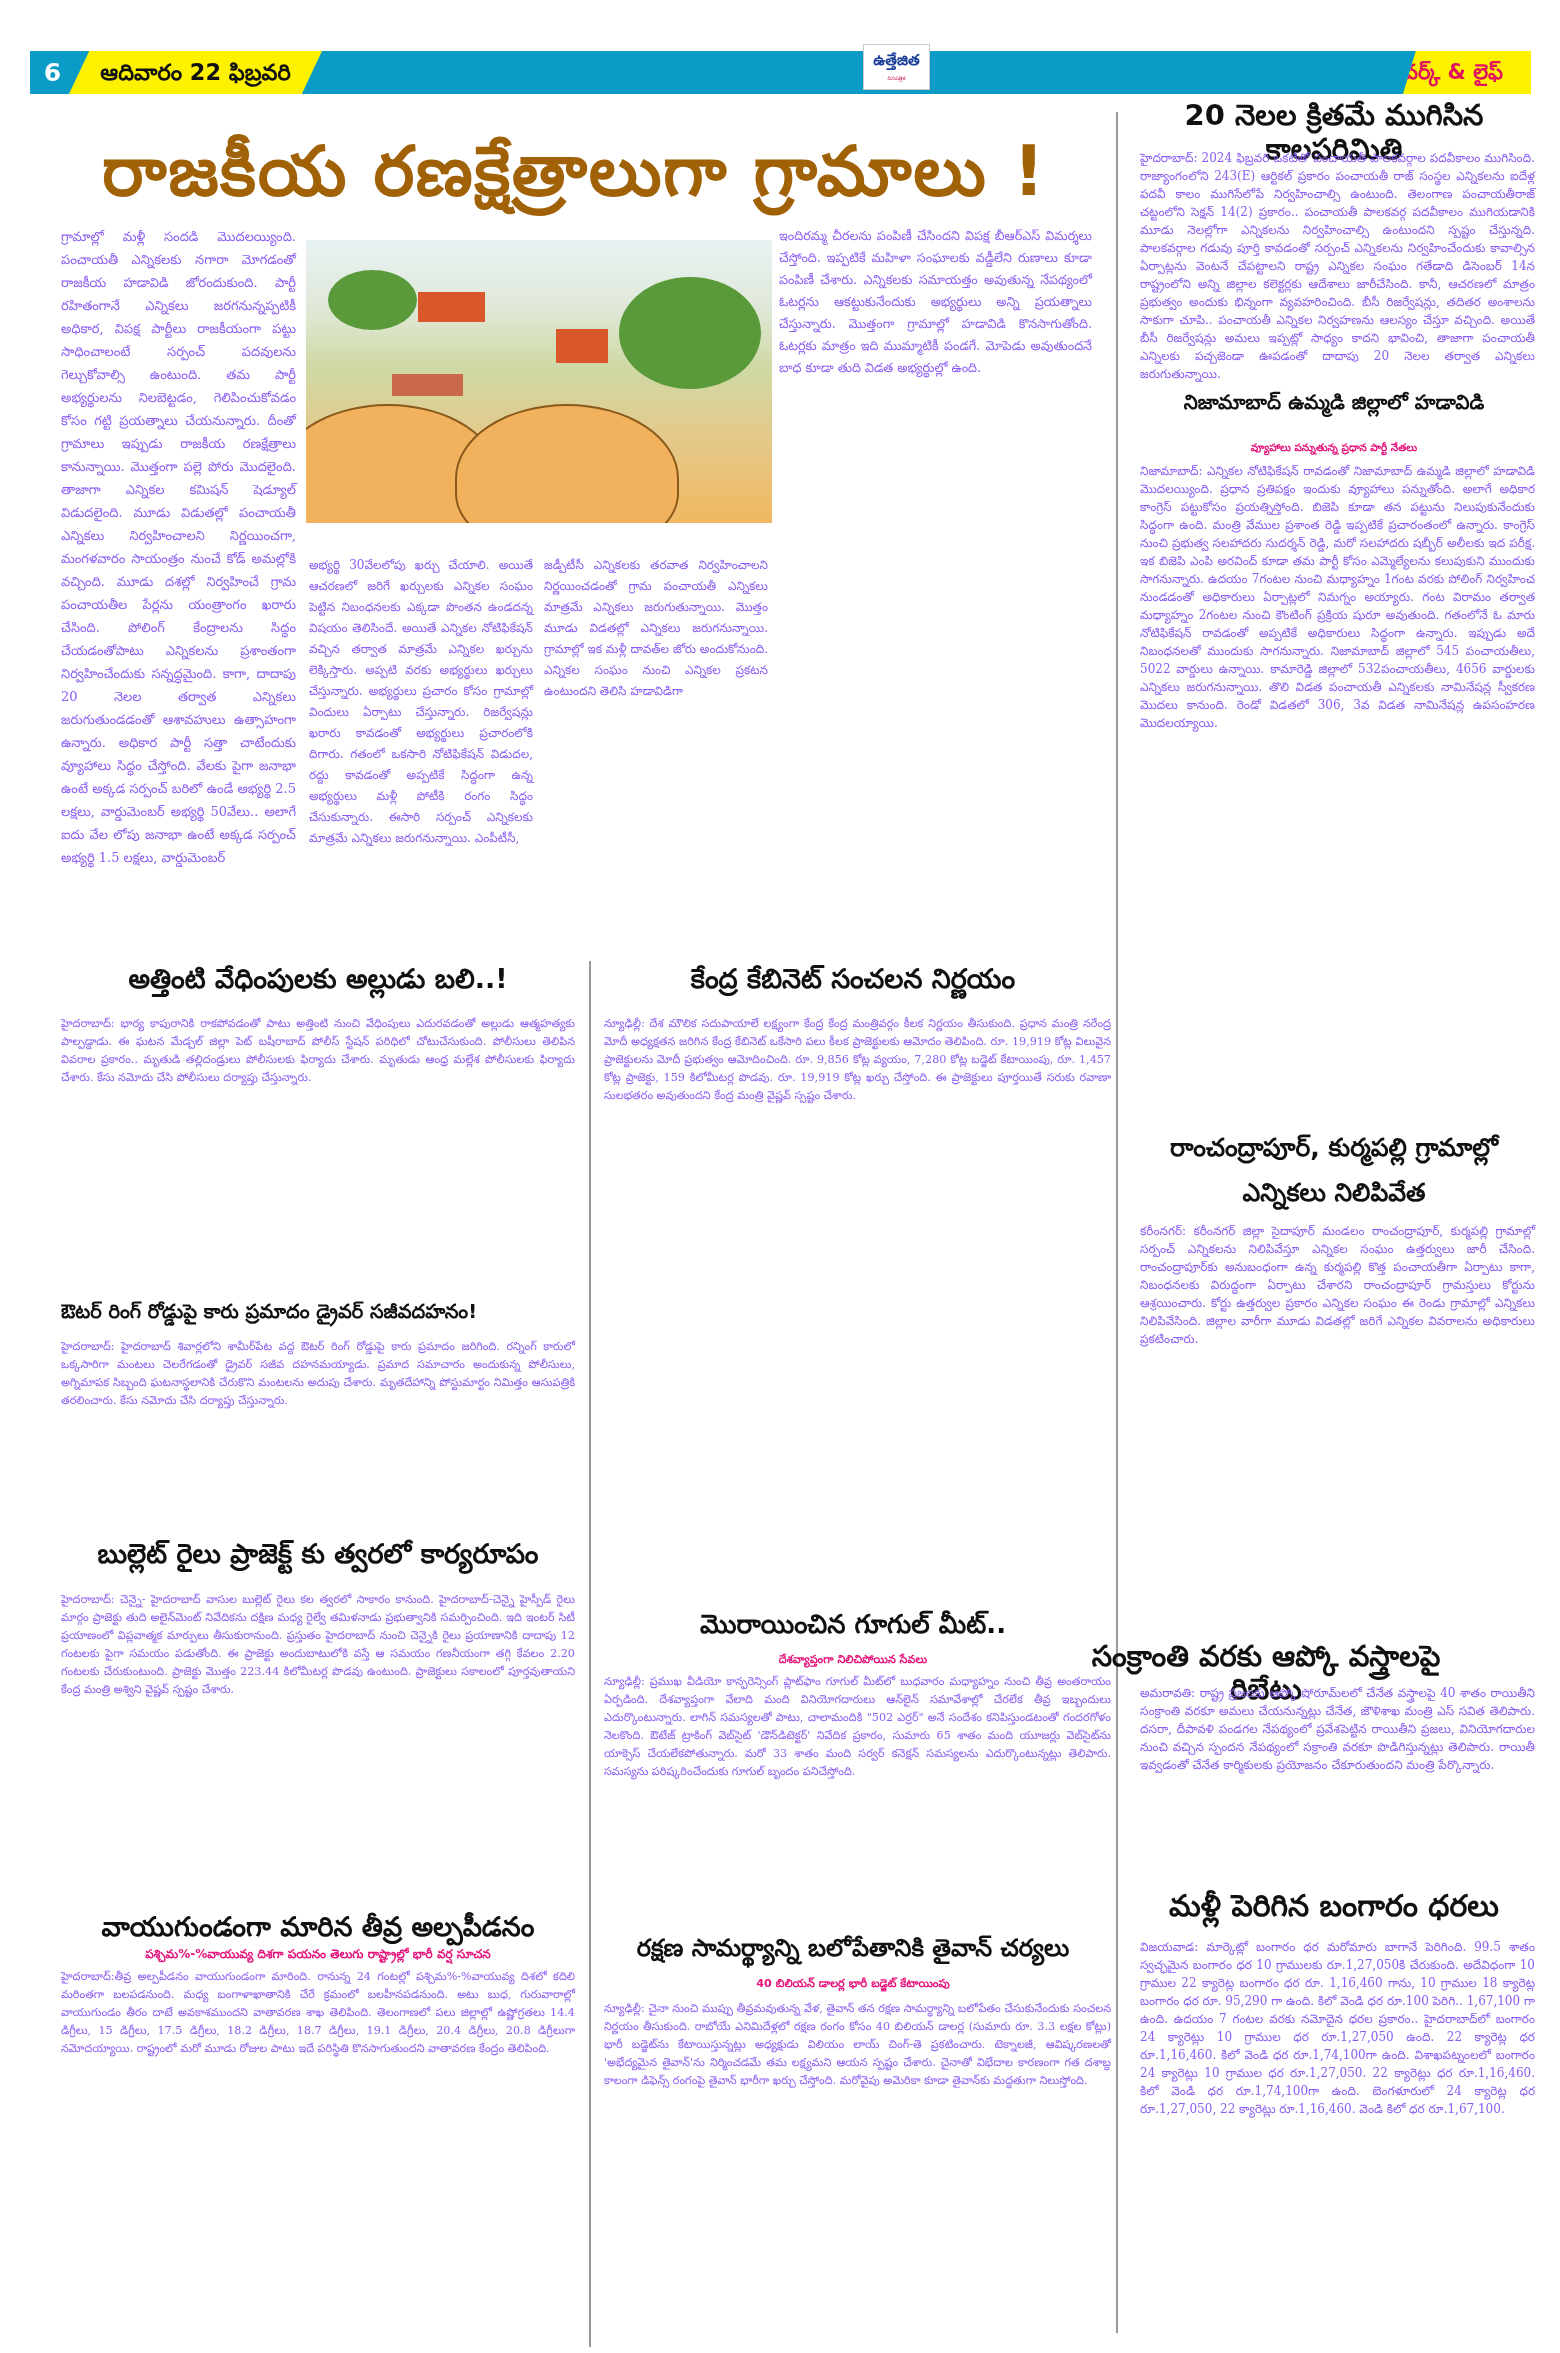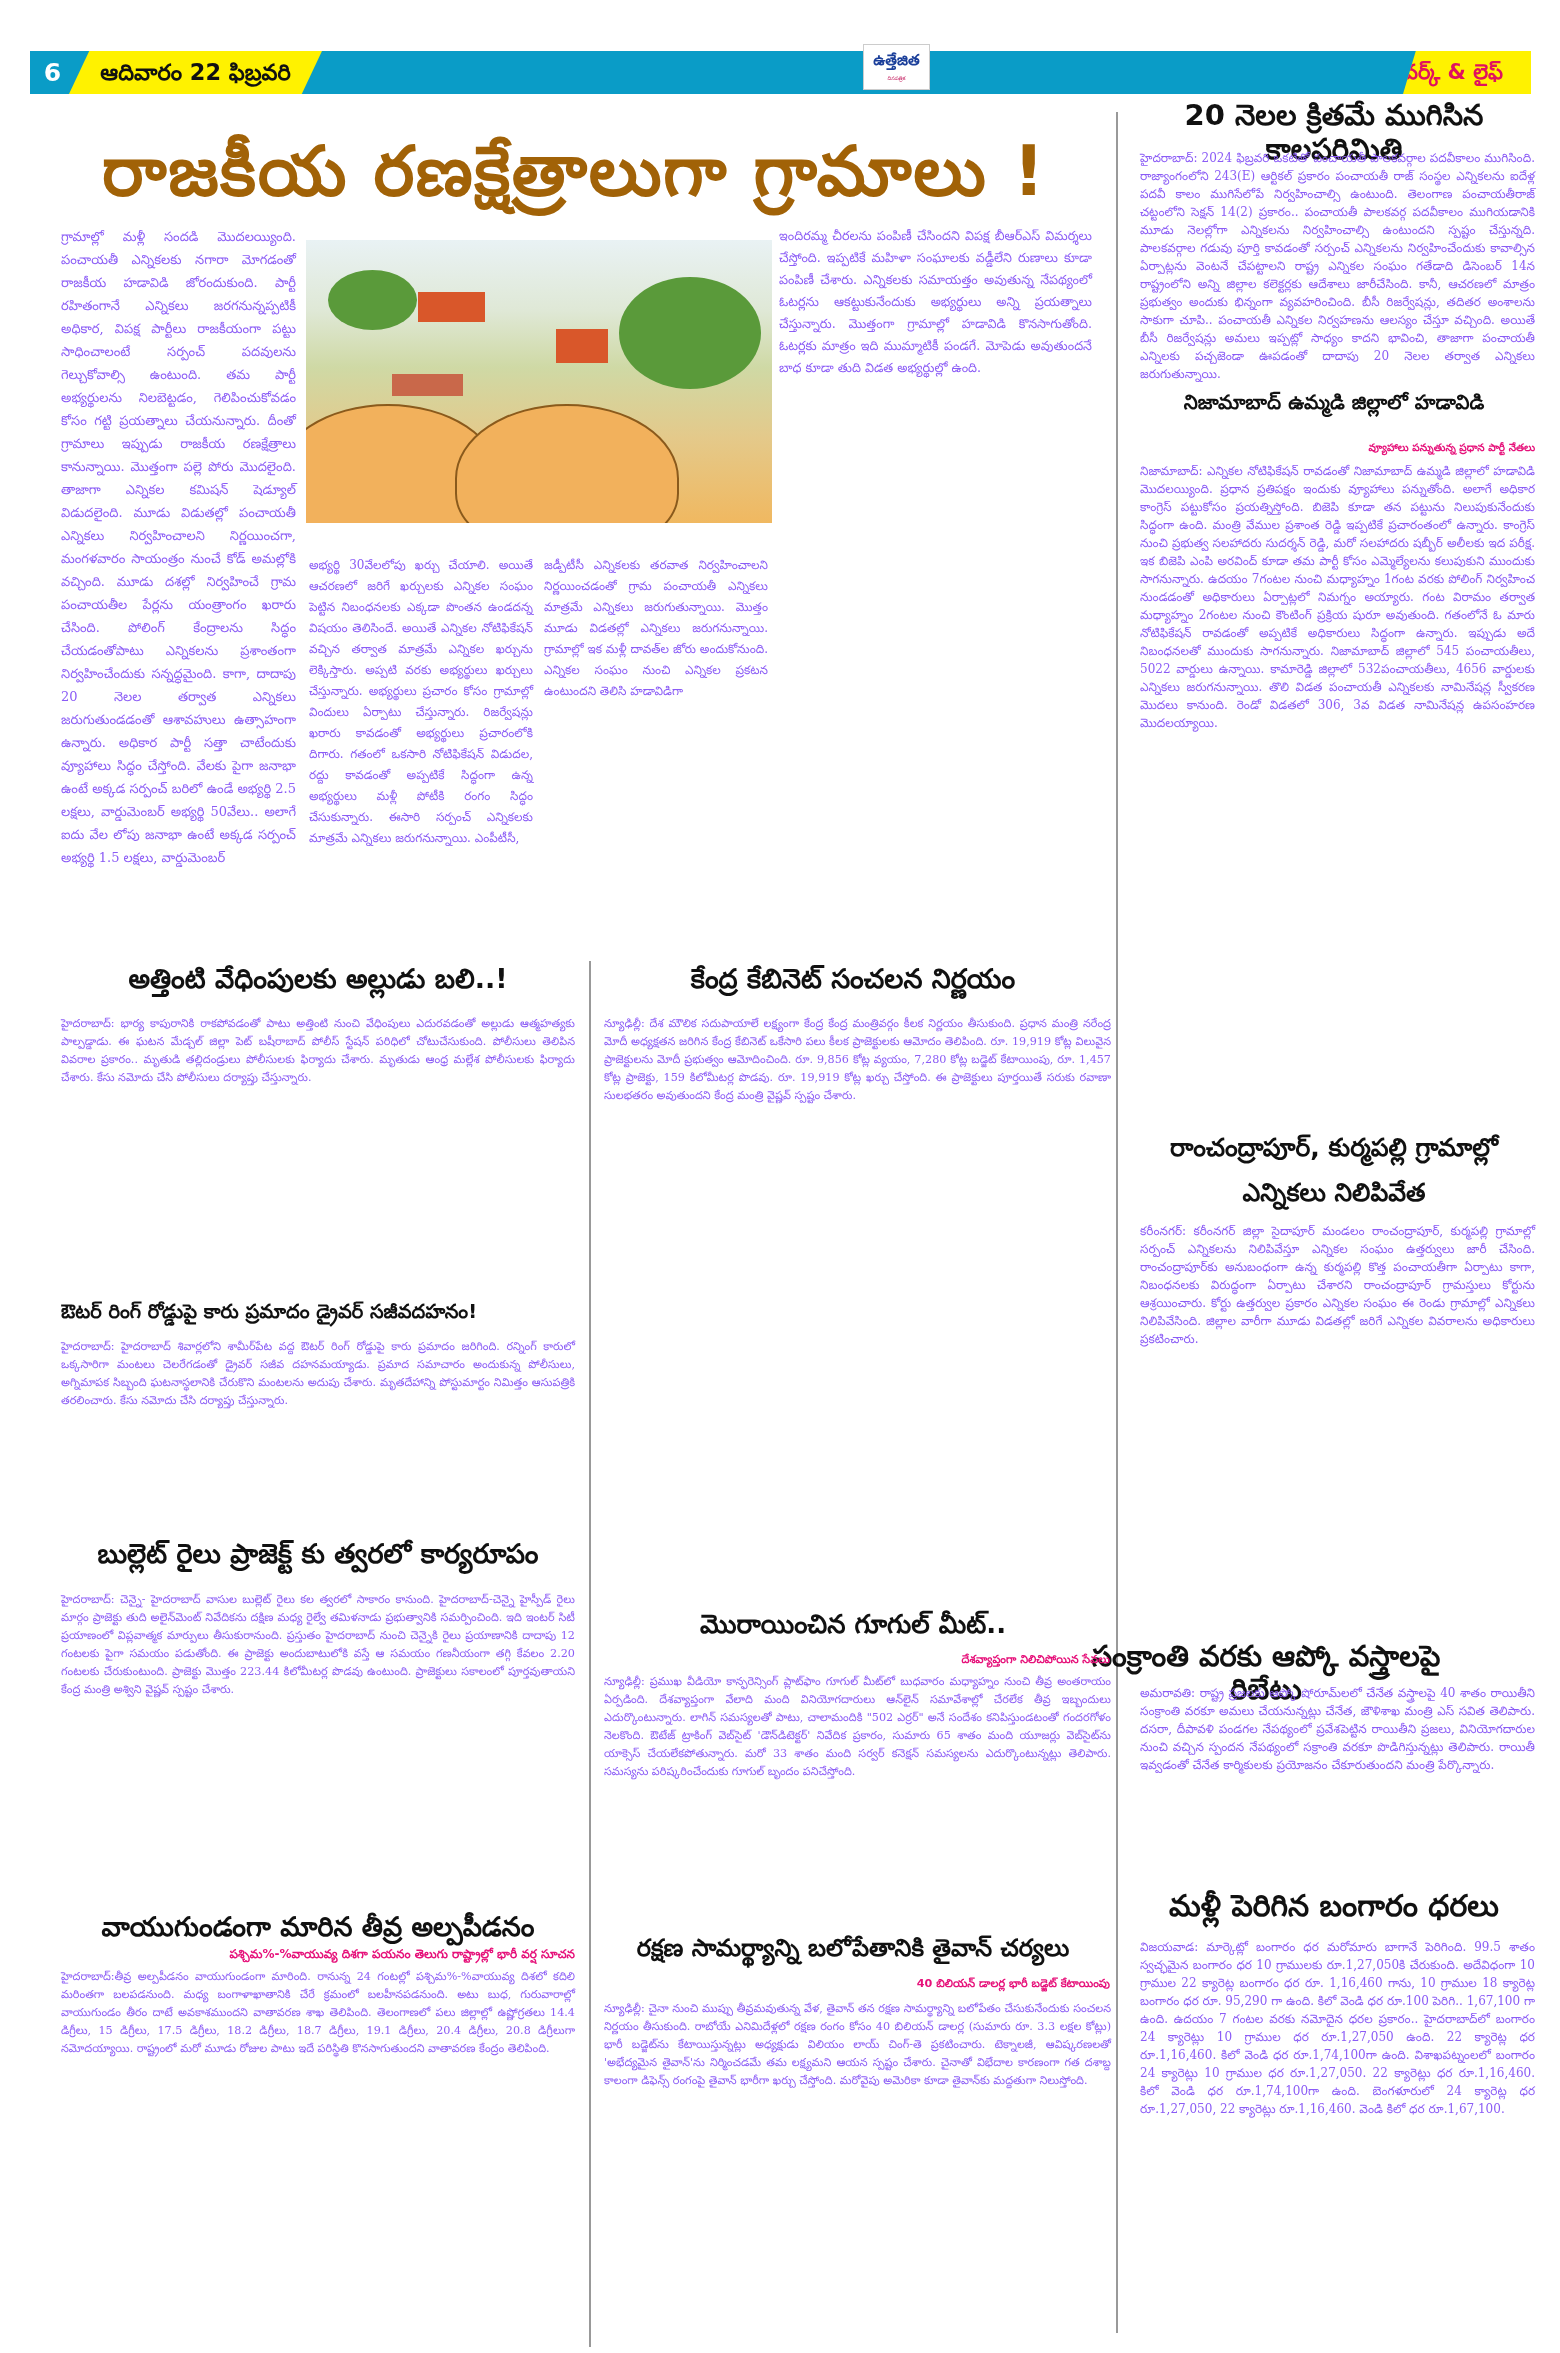--- a/index.html
+++ b/index.html
@@ -7,21 +7,21 @@
   .masthead { position: absolute; top: 51px; left: 30px; width: 1501px; height: 43px; background: #0a9cc7; }
   .mh-page { position: absolute; left: 0; top: 0; width: 45px; height: 43px; color: #fff; font-family: "DejaVu Sans", sans-serif; font-weight: bold; font-size: 25px; line-height: 43px; text-align: center; }
   .mh-date { position: absolute; left: 39px; top: 0; width: 253px; height: 43px; background: #fff200; clip-path: polygon(8% 0, 100% 0, 92% 100%, 0 100%); font-family: "DejaVu Sans", sans-serif; font-weight: bold; font-size: 22.4px; line-height: 43px; text-align: center; color: #111; }
   .mh-logo { position: absolute; left: 833px; top: -7.5px; width: 67px; height: 46px; background: #fff; border: 0.7px solid #ccc; text-align: center; font-family: "DejaVu Sans", sans-serif; font-weight: bold; color: #1b3f9a; font-size: 15px; line-height: 30px; }
   .mh-logo small { display:block; font-size: 5.2px; line-height: 7.5px; color: #c2185b; font-weight: normal; }
   .mh-section { position: absolute; right: 0; top: 0; width: 128px; height: 43px; background: #fff200; clip-path: polygon(10% 0, 100% 0, 100% 100%, 0 100%); font-family: "DejaVu Sans", sans-serif; font-weight: bold; font-size: 21px; color: #e0115f; line-height: 43px; text-align: left; }
   .headline-main { position: absolute; left: 30px; top: 127px; width: 1088px; font-family: "DejaVu Sans", sans-serif; font-weight: bold; font-size: 69px; color: #a16207; text-align: center; line-height: 89px; letter-spacing: 1.5px; }
   .col { position: absolute; font-size: 13px; line-height: 23px; text-align: justify; color: #8b5cf6; }
   .rule-v { position: absolute; width: 1.5px; background: #999; }
   .hl { position: absolute; font-family: "DejaVu Sans", sans-serif; font-weight: bold; color: #111; text-align: center; }
-  .sub { position: absolute; font-family: "DejaVu Sans", sans-serif; font-weight: bold; color: #e6117a; text-align: right; font-size: 15px; }
+  .sub { position: absolute; font-family: "DejaVu Sans", sans-serif; font-weight: bold; color: #e6117a; text-align: center; font-size: 15px; }
   .art-img { position: absolute; left: 306px; top: 240px; width: 466px; height: 283px; background: linear-gradient(180deg,#e9f2f4 0%, #dfe8d6 25%, #cfd9a5 45%, #e4c98a 70%, #f0b860 100%); overflow: hidden; }
   .art-img .hand { position: absolute; bottom: -30px; width: 224px; height: 149px; background: #f2b15c; border-radius: 50% 50% 40% 40%; border: 2.2px solid #8a5a1c; }
   .art-img .house { position: absolute; background: #d9572a; }
   .art-img .tree { position: absolute; background: #5a9a3a; border-radius: 50%; }
 </style>
 </head>
 <body>
 
 <div class="masthead">
   <div class="mh-page">6</div>

